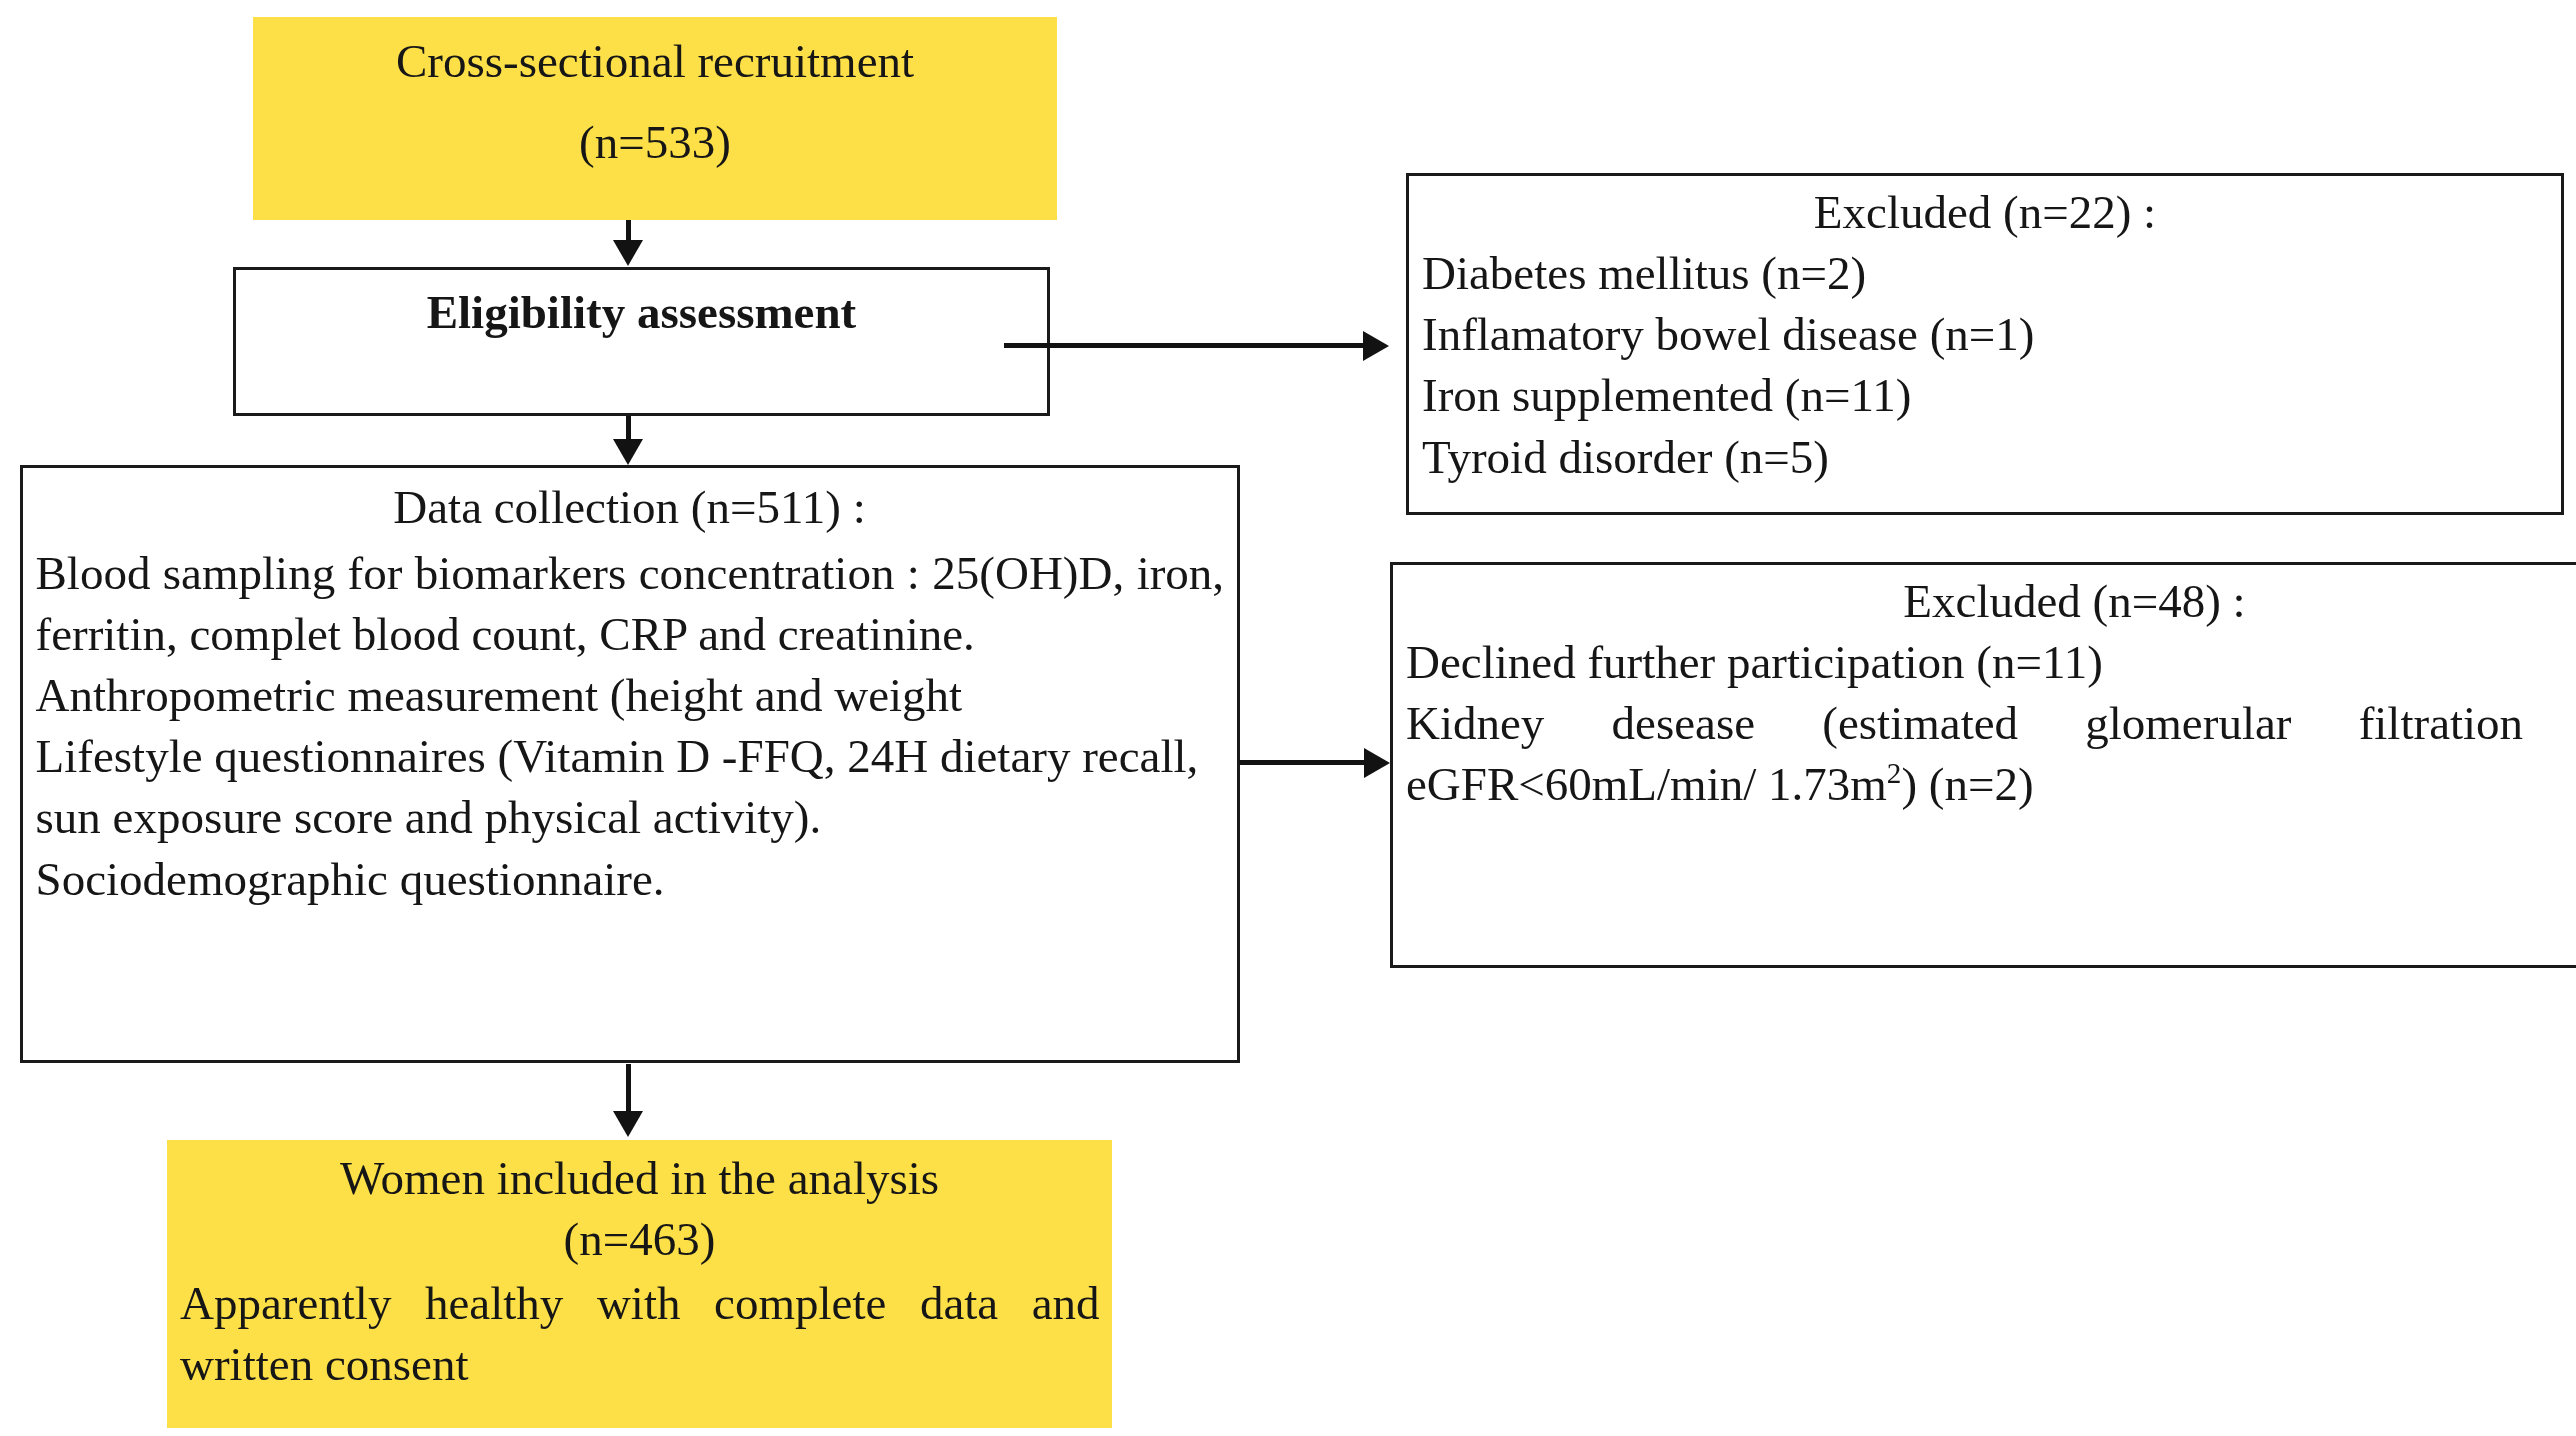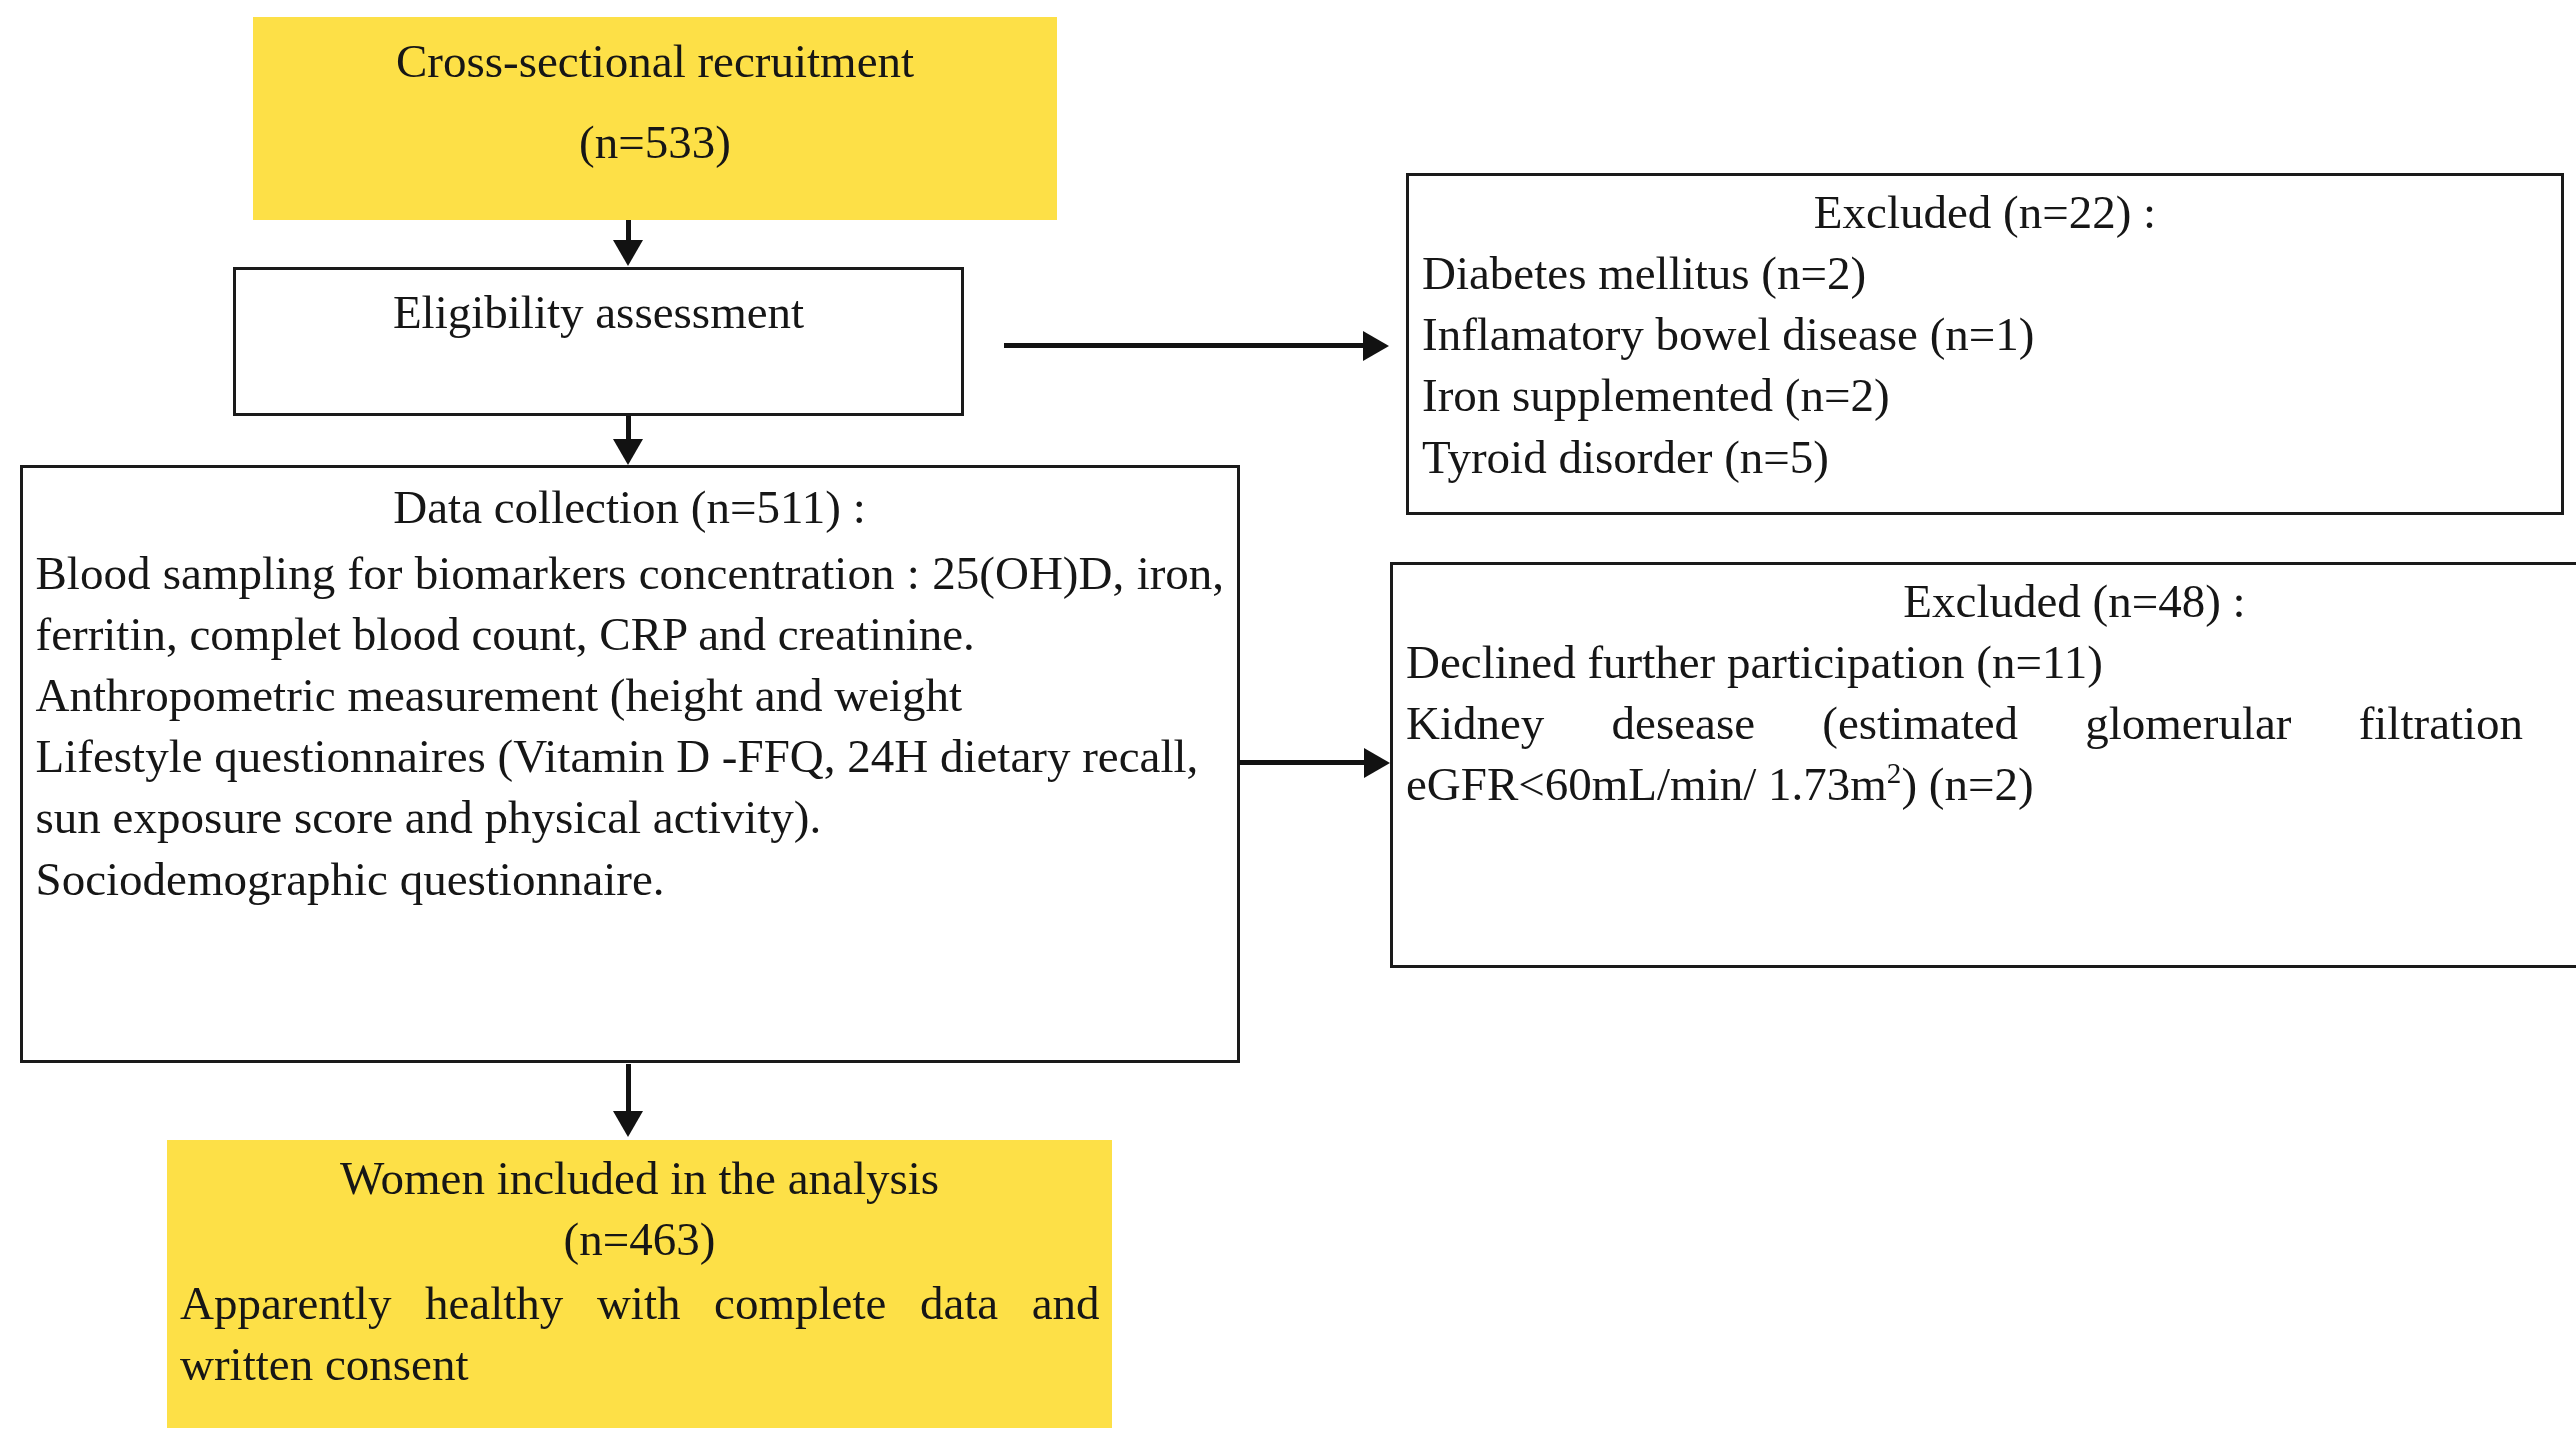--- a/index.html
+++ b/index.html
@@ -73,21 +73,21 @@
 <div id="canvas">
 
   <div class="node node-pink" style="left:253px; top:17px; width:804px; height:203px;">
     <div class="txt center" style="padding-top:14px;">Cross-sectional recruitment</div>
     <div class="txt center" style="padding-top:20px;">(n=533)</div>
   </div>
 
   <div class="vline" style="left:626px; top:220px; height:22px;"></div>
   <div class="arrow-down" style="left:613px; top:240px;"></div>
 
-  <div class="node node-outlined" style="left:233px; top:267px; width:731px; height:149px;">
+  <div class="node node-outlined" style="left:233px; top:267px; width:817px; height:149px;font-weight:bold;">
     <div class="txt center" style="padding-top:12.4px;">Eligibility assessment</div>
   </div>
 
   <div class="hline" style="left:1004px; top:343px; width:364px;"></div>
   <div class="arrow-right" style="left:1363px; top:331px;"></div>
 
   <div class="vline" style="left:626px; top:416px; height:25px;"></div>
   <div class="arrow-down" style="left:613px; top:439px;"></div>
 
   <div class="node node-outlined" style="left:19.5px; top:465px; width:1220px; height:598px;">
@@ -107,21 +107,21 @@
   <div class="node node-pink" style="left:167px; top:1140px; width:945px; height:288px;">
     <div class="txt center" style="padding-top:7.8px;">Women included in the analysis</div>
     <div class="txt center">(n=463)</div>
     <div class="txt just pad-lr" style="padding-top:3.1px;">Apparently healthy with complete data and written consent</div>
   </div>
 
   <div class="node node-outlined" style="left:1390px; top:173px; width:1158px; height:342px;margin-left:16px;">
     <div class="txt center" style="padding-top:6.2px;">Excluded (n=22) :</div>
     <div class="txt left pad-lr">Diabetes mellitus (n=2)</div>
     <div class="txt left pad-lr">Inflamatory bowel disease (n=1)</div>
-    <div class="txt left pad-lr">Iron supplemented (n=2)</div>
+    <div class="txt left pad-lr">Iron supplemented (n=11)</div>
     <div class="txt left pad-lr">Tyroid disorder (n=5)</div>
   </div>
 
   <div class="node node-outlined" style="left:1390px; top:562px; width:1369px; height:406px;">
     <div class="txt center" style="padding-top:6.2px;">Excluded (n=48) :</div>
     <div class="txt left pad-lr">Declined further participation (n=11)</div>
     <div class="txt just pad-lr"><span>Kidney desease (estimated glomerular filtration rate -eGFR&lt;60mL/min/ 1.73m</span><sup>2</sup><span>) (n=2)</span></div>
   </div>
 
 </div>

